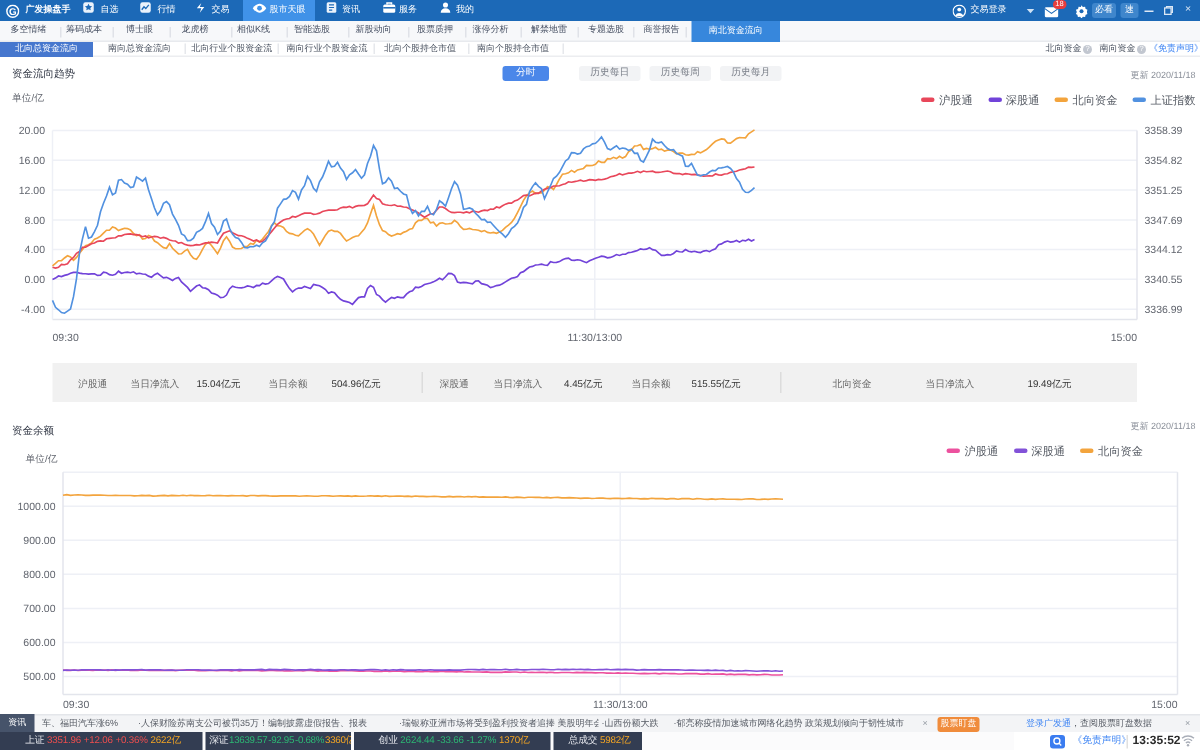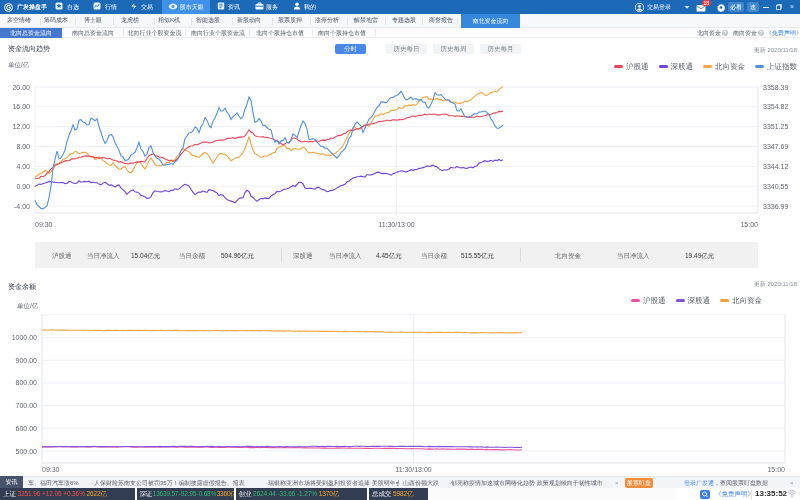--- a/index.html
+++ b/index.html
@@ -27,21 +27,21 @@
 .leg{position:absolute;font-size:7.5px;color:#555a63;white-space:nowrap;}
 .dash{display:inline-block;width:9px;height:3px;border-radius:1.5px;vertical-align:1.5px;margin-right:3px;}
 .leg .gap{margin-left:10px;}
 #stats{position:absolute;left:35px;top:242px;width:723px;height:26px;background:#f1f1f1;font-size:6.5px;}
 #stats .lb{position:absolute;top:9.5px;color:#666;white-space:nowrap;}
 #stats .vl{position:absolute;top:9.5px;color:#333;white-space:nowrap;}
 #stats .sp{position:absolute;top:6px;height:14px;width:1px;background:#dcdcdc;}
 #ticker{position:absolute;left:0;top:476px;width:800px;height:12px;background:#f3f4f6;border-top:1px solid #e4e6ea;font-size:6px;color:#565b64;line-height:12px;white-space:nowrap;overflow:hidden;}
 #ticker .tk{position:absolute;top:0;height:12px;line-height:12px;overflow:hidden;}
 #tk-tag{position:absolute;left:0;top:476px;width:23px;height:12px;background:#46536a;color:#fff;text-align:center;font-size:6px;line-height:12px;}
-#status{position:absolute;left:0;top:488px;width:676px;height:12px;background:#fbfbfc;font-size:6.5px;line-height:12px;white-space:nowrap;}
+#status{position:absolute;left:0;top:488px;width:676px;height:12px;background:#fbfbfc;font-size:6.5px;line-height:12px;white-space:nowrap;text-align:center;}
 #status .sec{position:absolute;top:0;height:12px;background:#333d52;color:#e8eaef;padding-left:3px;letter-spacing:-0.1px;overflow:hidden;}
 .red{color:#f04e4e;}
 .grn{color:#2db874;}
 .org{color:#f5a623;}
 </style></head>
 <body>
 <div class="abs" style="left:0;top:0;"><svg id="charts" width="800" height="500" viewBox="0 0 800 500">
 <style>.ax{font:7px "Liberation Sans",sans-serif;fill:#61656e;}</style>
 <line x1="35" y1="87.0" x2="758" y2="87.0" stroke="#eef0f6" stroke-width="1"></line>
 <text x="30" y="89.5" text-anchor="end" class="ax">20.00</text>

